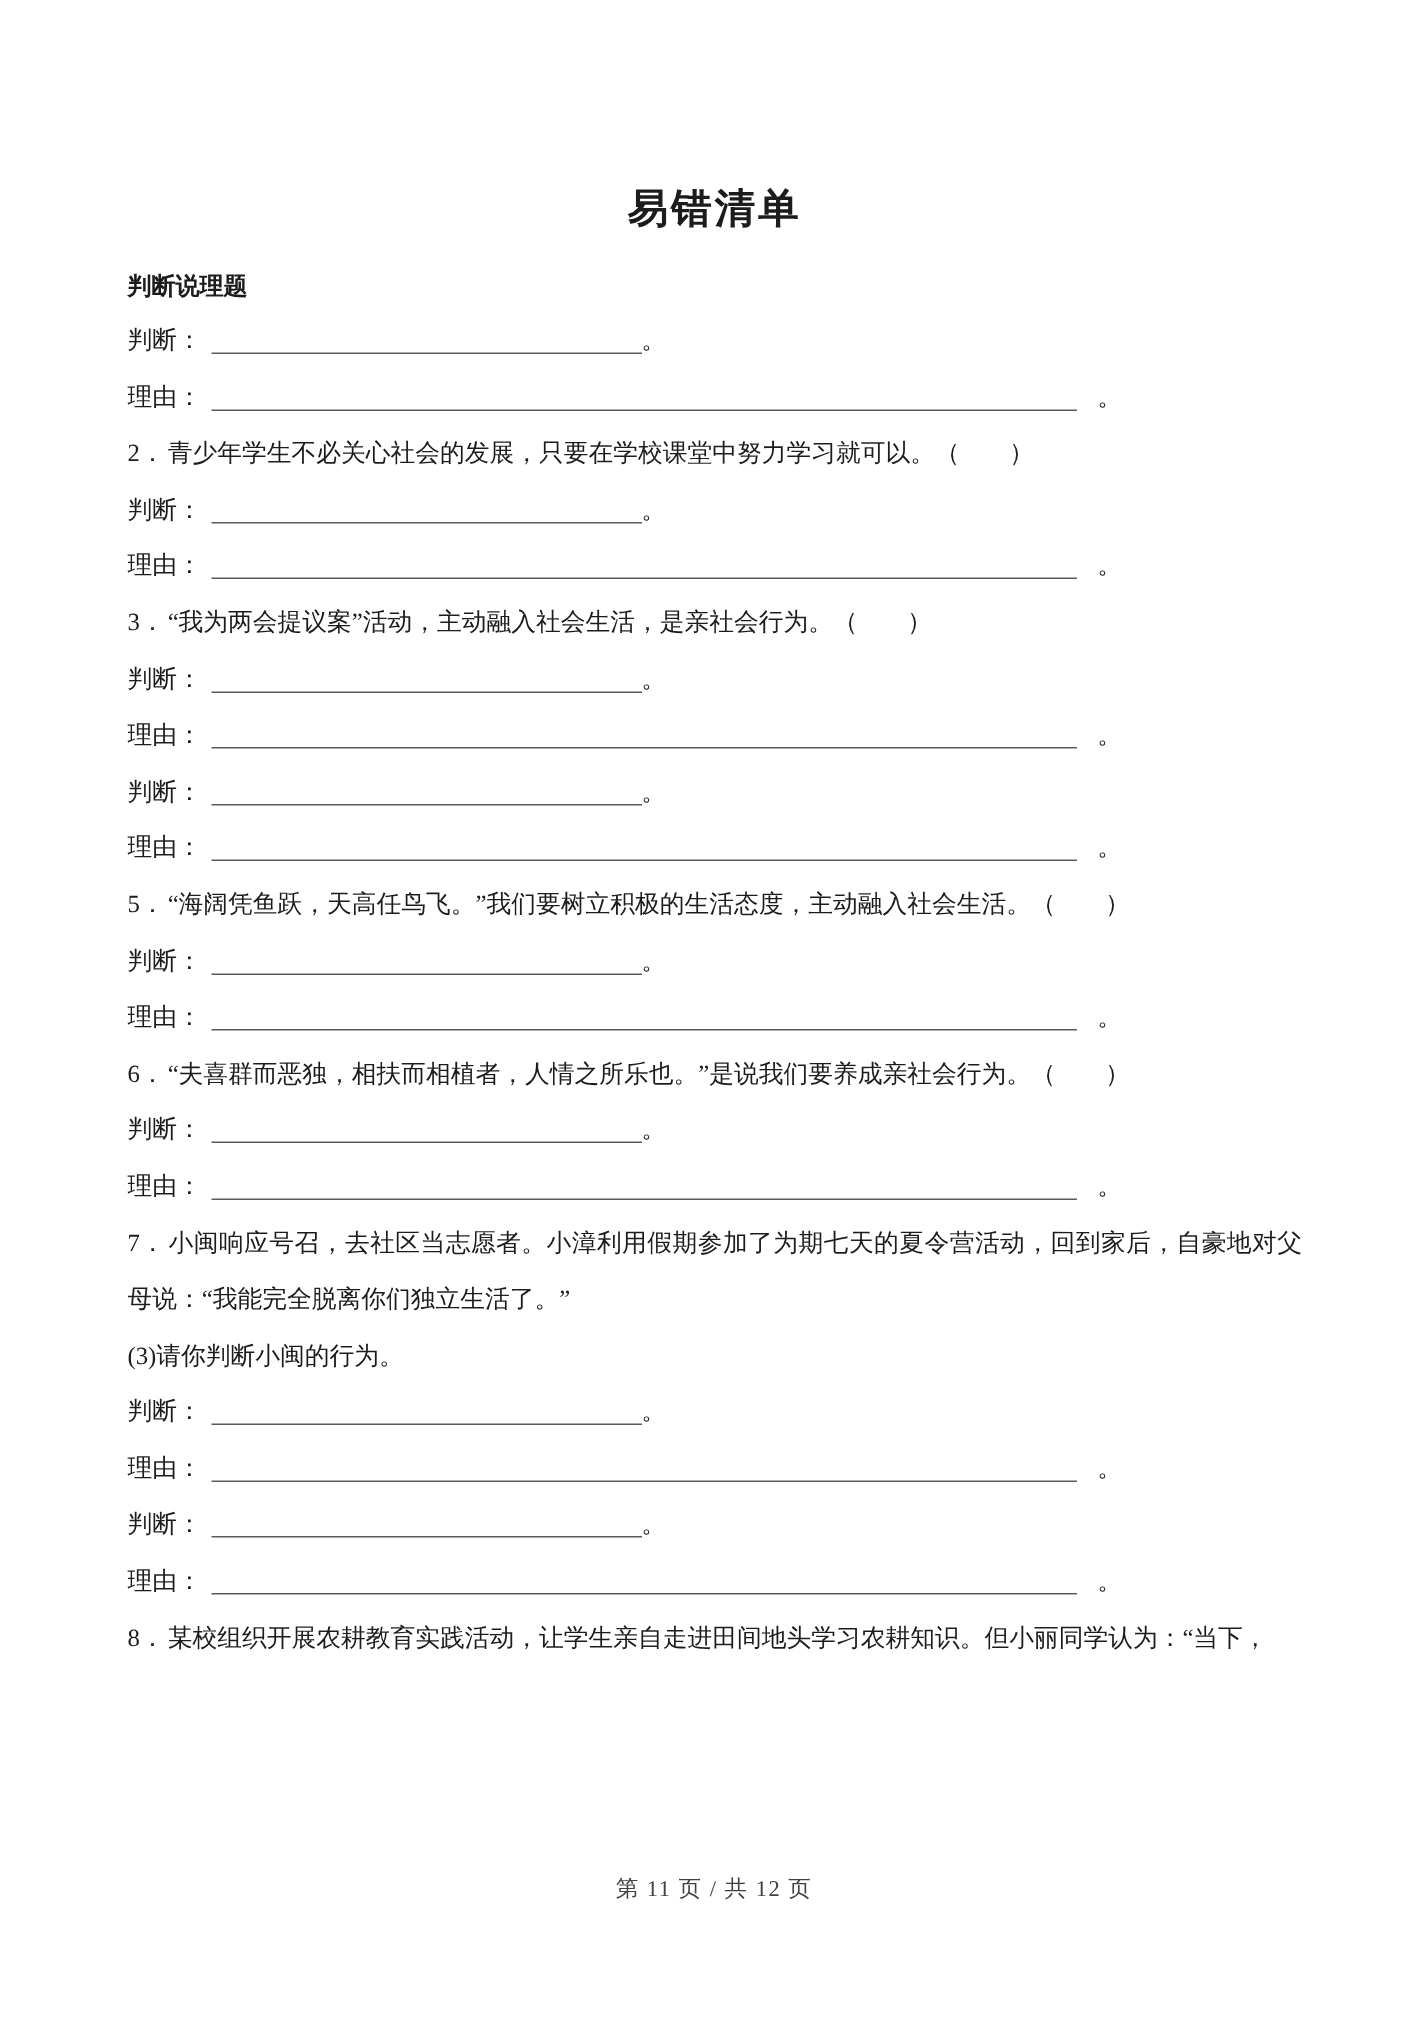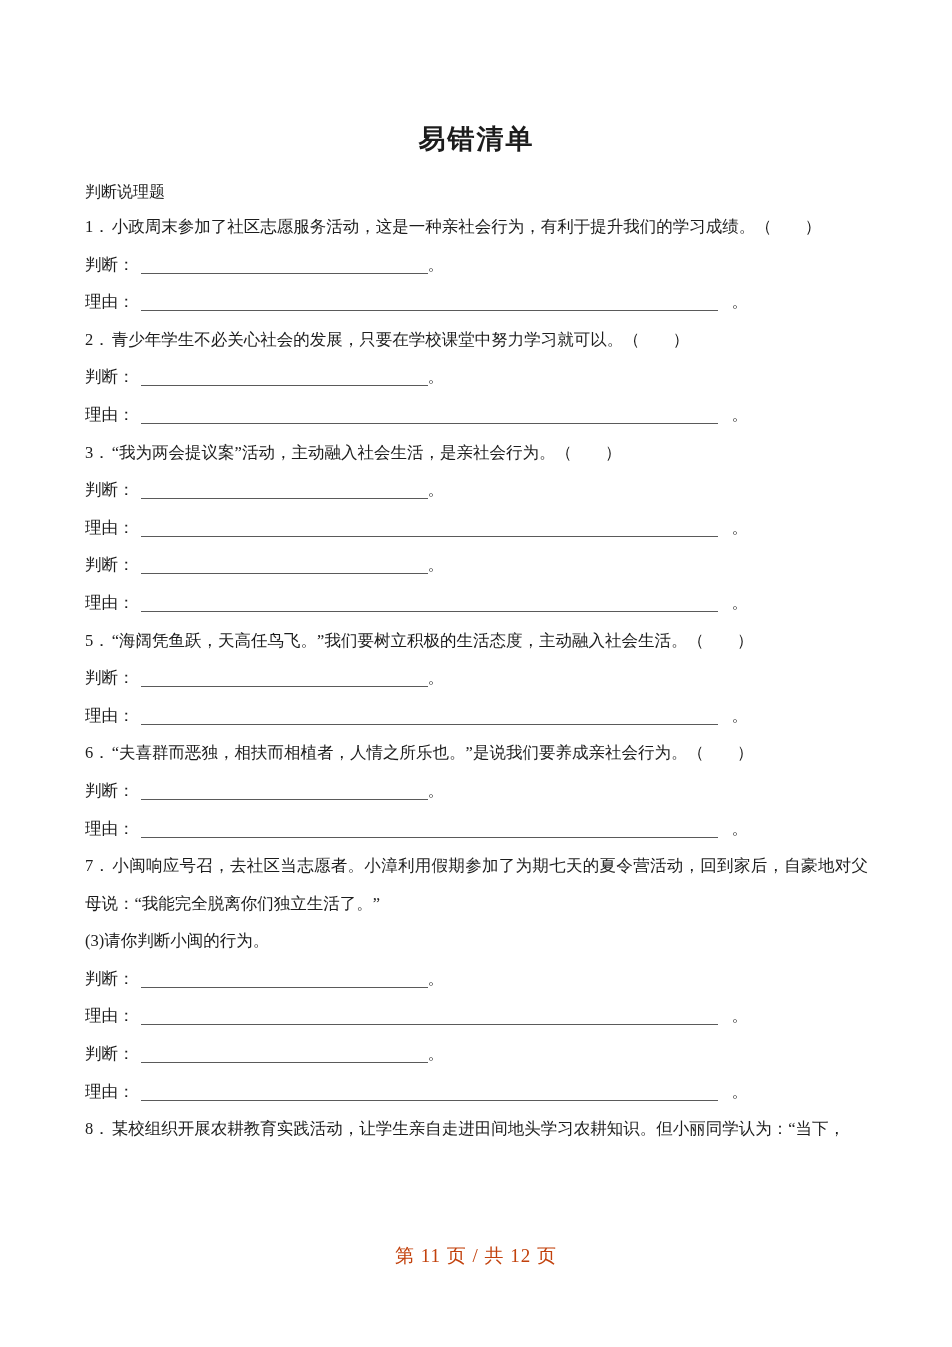--- a/index.html
+++ b/index.html
@@ -20,21 +20,21 @@
     text-align: center;
     font-size: 27px;
     line-height: 34px;
     font-weight: bold;
     letter-spacing: 2px;
   }
   .section-heading {
     margin: 26px 0 0 0;
     font-size: 16px;
     line-height: 20px;
-    font-weight: normal;
+    font-weight: bold;
   }
   .content { margin-top: 6px; }
   .line {
     margin: 0;
     font-size: 16.5px;
     line-height: 37.6px;
   }
   .q-text { text-align: justify; }
   .q-num { margin-right: 2px; }
   .underline {
@@ -46,34 +46,33 @@
   }
   .underline.short { width: 287px; }
   .underline.long  { width: 577px; }
   .period-spaced { margin-left: 14px; }
   .footer {
     position: absolute;
     left: 0;
     right: 0;
     bottom: 82px;
     text-align: center;
-    font-size: 19px;
-    color: #c2410c;
+    font-size: 15px;
+    color: #404040;
     letter-spacing: 1px;
   }
 </style>
 </head>
 <body>
 
 <div class="page">
   <div class="inner">
     <h1 class="title">易错清单</h1>
     <p class="section-heading">判断说理题</p>
     <div class="content">
-        <p class="line q-text"><span class="q-num">1．</span><span class="q-body">小政周末参加了社区志愿服务活动，这是一种亲社会行为，有利于提升我们的学习成绩。（　　）</span></p>
         <p class="line blank-line"><span class="blank-label">判断：</span><span class="underline short"></span><span class="period">。</span></p>
         <p class="line blank-line"><span class="blank-label">理由：</span><span class="underline long"></span><span class="period period-spaced">。</span></p>
         <p class="line q-text"><span class="q-num">2．</span><span class="q-body">青少年学生不必关心社会的发展，只要在学校课堂中努力学习就可以。（　　）</span></p>
         <p class="line blank-line"><span class="blank-label">判断：</span><span class="underline short"></span><span class="period">。</span></p>
         <p class="line blank-line"><span class="blank-label">理由：</span><span class="underline long"></span><span class="period period-spaced">。</span></p>
         <p class="line q-text"><span class="q-num">3．</span><span class="q-body">“我为两会提议案”活动，主动融入社会生活，是亲社会行为。（　　）</span></p>
         <p class="line blank-line"><span class="blank-label">判断：</span><span class="underline short"></span><span class="period">。</span></p>
         <p class="line blank-line"><span class="blank-label">理由：</span><span class="underline long"></span><span class="period period-spaced">。</span></p>
         <p class="line blank-line"><span class="blank-label">判断：</span><span class="underline short"></span><span class="period">。</span></p>
         <p class="line blank-line"><span class="blank-label">理由：</span><span class="underline long"></span><span class="period period-spaced">。</span></p>

